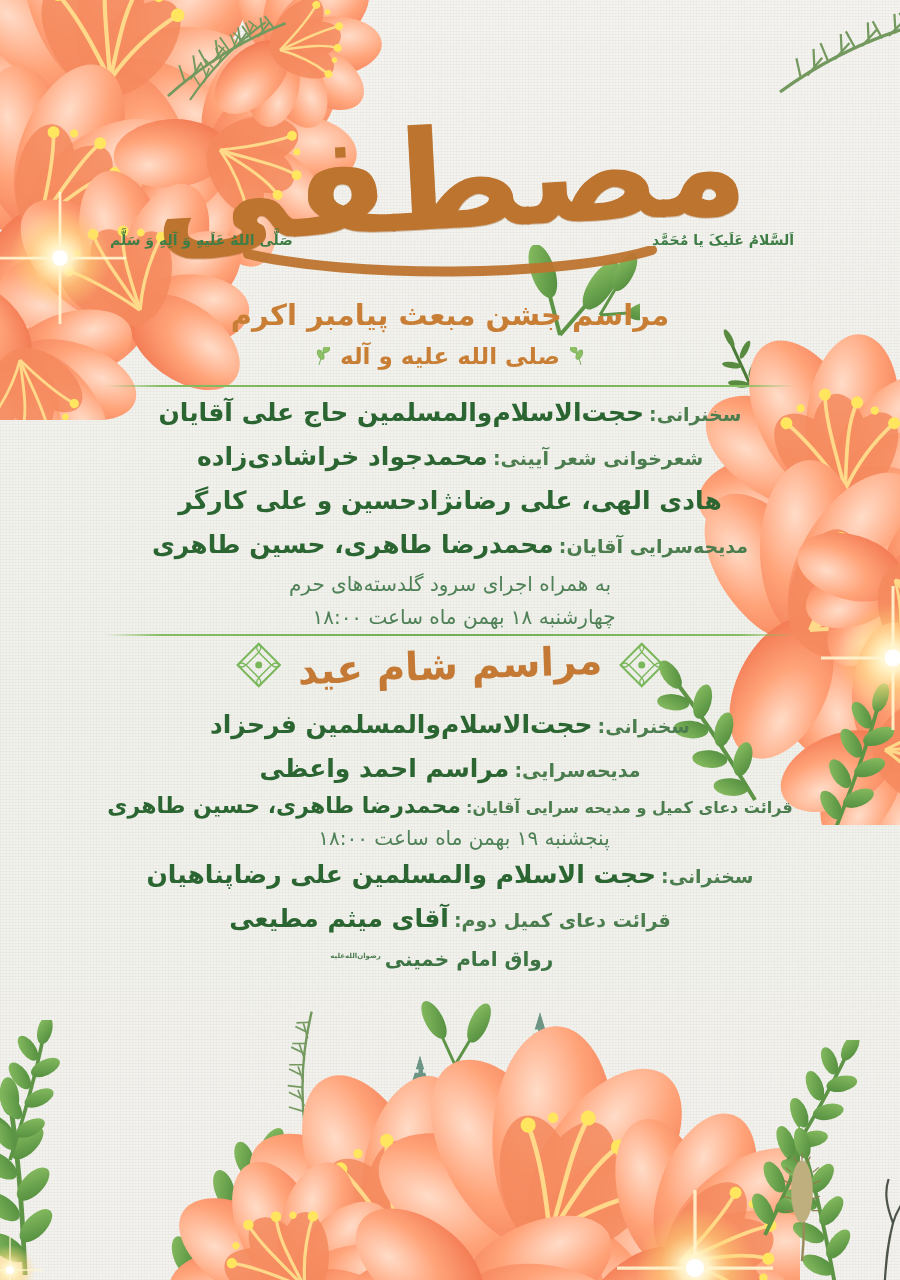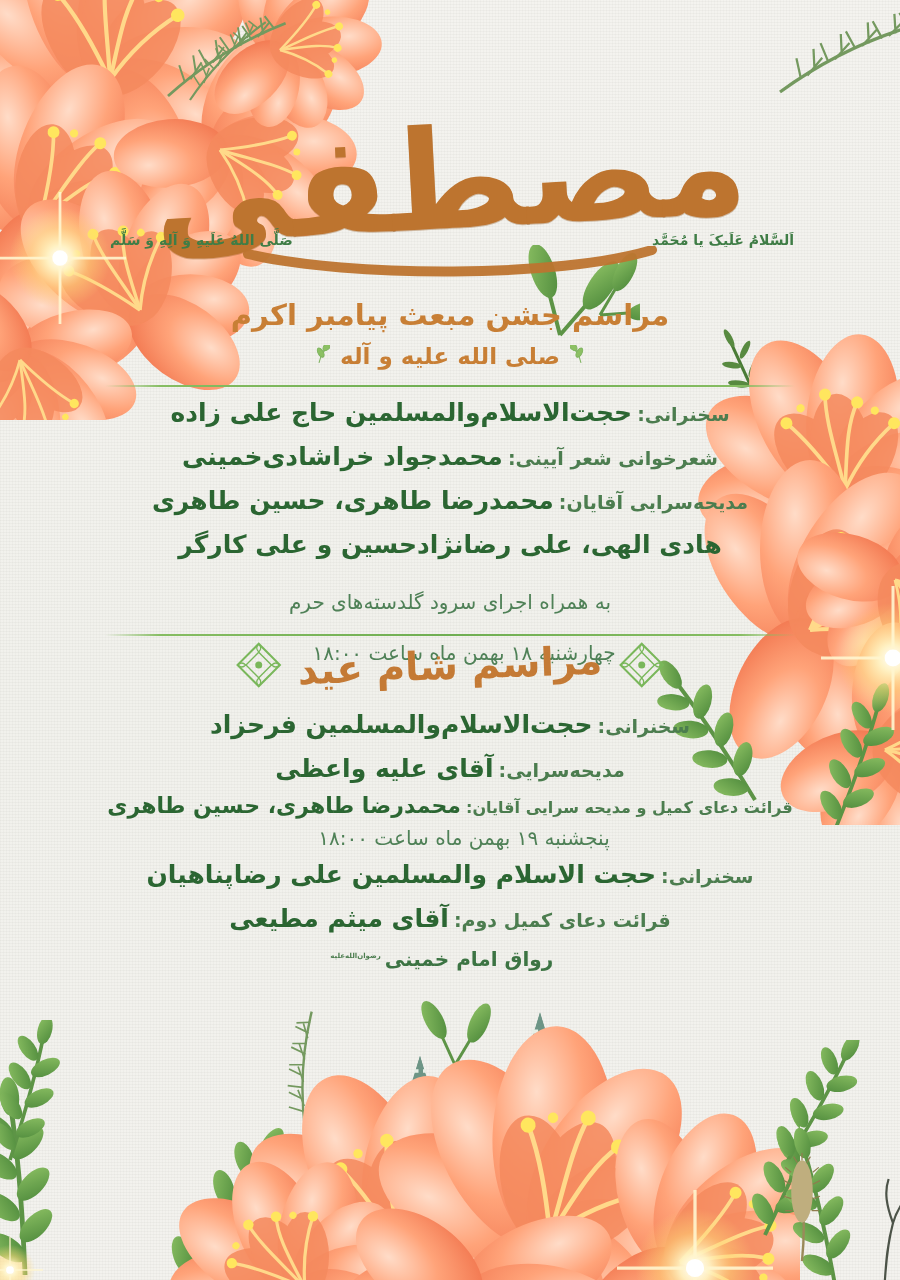--- a/index.html
+++ b/index.html
@@ -24,42 +24,42 @@
     margin:0;font-size:138px;line-height:170px;font-weight:bold;color:#bd742f;
     transform:rotate(-3deg);
     text-shadow:0 1px 0 rgba(143,82,26,.35);
     letter-spacing:0;
   }
   .swash{position:absolute;left:120px;top:150px;}
   .salut{position:absolute;top:136px;font-size:14px;font-weight:bold;color:#3f7d46;}
   .salut.right{right:-14px;}
   .salut.left{left:-10px;}
   .subtitle1{top:298px;font-size:29px;font-weight:bold;color:#c87f35;}
-  .subtitle2-row{top:343px;display:flex;align-items:center;gap:10px;}
+  .subtitle2-row{top:343px;display:flex;align-items:flex-end;gap:10px;}
   .subtitle2{font-size:23px;font-weight:bold;color:#c87f35;}
 
   .divider{
     position:absolute;left:50%;transform:translateX(-50%);
     width:690px;height:2px;border:0;margin:0;
     background:linear-gradient(90deg, rgba(134,189,98,0) 0%, #86bd62 8%, #6fae52 50%, #86bd62 92%, rgba(134,189,98,0) 100%);
   }
   .divider1{top:385px;}
   .divider2{top:634px;}
 
   
   .sec{position:absolute;left:0;width:100%;text-align:center;}
   .sec1{top:392px;}
   .sec2{top:704px;}
   .row{margin:0;line-height:41px;color:#2b6632;}
   .row .lbl{font-size:19px;font-weight:bold;color:#4c7d4f;}
   .row .nm{font-size:25px;font-weight:bold;color:#2b6632;}
   .row.compact{line-height:28px;}
   .row.compact .lbl{font-size:16px;}
   .row.compact .nm{font-size:22px;}
-  .note{margin:18px;line-height:33px;font-size:20px;color:#4f8157;}
+  .note{margin:0;line-height:33px;font-size:20px;color:#4f8157;}
   .dateline{margin:0;line-height:32px;font-size:20px;color:#4f8157;padding-left:28px;}
   .location{margin:0;line-height:34px;font-size:20px;color:#3c7443;font-weight:bold;}
   .stamp{display:inline-block;font-size:7px;line-height:8px;color:#4c7d4f;vertical-align:super;margin-right:4px;white-space:normal;width:34px;}
 
   .sec2-header{top:642px;display:flex;align-items:center;gap:16px;}
   .sec2-title{margin:0;font-size:39px;font-weight:bold;color:#c47a35;transform:rotate(-2deg);}
 </style>
 </head>
 <body>
 
@@ -298,43 +298,43 @@
         </svg>
       <span class="subtitle2">صلی الله علیه و آله</span>
       <svg width="22" height="22" viewBox="-11 -13 22 26">
           <use href="#sprout"></use>
         </svg>
     </div>
 
     <hr class="divider divider1">
 
     <section class="sec sec1">
-      <p class="row"><span class="lbl">سخنرانی:</span> <span class="nm">حجت‌الاسلام‌والمسلمین حاج علی زاده</span></p>
-      <p class="row"><span class="lbl">شعرخوانی شعر آیینی:</span> <span class="nm">محمدجواد خراشادی‌خمینی</span></p>
+      <p class="row"><span class="lbl">سخنرانی:</span> <span class="nm">حجت‌الاسلام‌والمسلمین حاج علی آقایان</span></p>
+      <p class="row"><span class="lbl">شعرخوانی شعر آیینی:</span> <span class="nm">محمدجواد خراشادی‌زاده</span></p>
+      <p class="row"><span class="lbl"></span><span class="nm">هادی الهی، علی رضانژادحسین و علی کارگر</span></p>
       <p class="row"><span class="lbl">مدیحه‌سرایی آقایان:</span> <span class="nm">محمدرضا طاهری، حسین طاهری</span></p>
-      <p class="row"><span class="lbl"></span><span class="nm">هادی الهی، علی رضانژادحسین و علی کارگر</span></p>
       <p class="note">به همراه اجرای سرود گلدسته‌های حرم</p>
       <p class="dateline">چهارشنبه ۱۸ بهمن ماه ساعت ۱۸:۰۰</p>
     </section>
 
     <hr class="divider divider2">
 
     <div class="centered sec2-header">
       <svg width="46" height="46" viewBox="-23 -23 46 46">
           <use href="#medal"></use>
         </svg>
       <h2 class="sec2-title">مراسم شام عید</h2>
       <svg width="46" height="46" viewBox="-23 -23 46 46">
           <use href="#medal"></use>
         </svg>
     </div>
 
     <section class="sec sec2">
       <p class="row"><span class="lbl">سخنرانی:</span> <span class="nm">حجت‌الاسلام‌والمسلمین فرحزاد</span></p>
-      <p class="row"><span class="lbl">مدیحه‌سرایی:</span> <span class="nm">آقای علیه واعظی</span></p>
+      <p class="row"><span class="lbl">مدیحه‌سرایی:</span> <span class="nm">مراسم احمد واعظی</span></p>
       <p class="row compact"><span class="lbl">قرائت دعای کمیل و مدیحه سرایی آقایان:</span> <span class="nm">محمدرضا طاهری، حسین طاهری</span></p>
       <p class="dateline">پنجشنبه ۱۹ بهمن ماه ساعت ۱۸:۰۰</p>
       <p class="row"><span class="lbl">سخنرانی:</span> <span class="nm">حجت الاسلام والمسلمین علی رضاپناهیان</span></p>
       <p class="row"><span class="lbl">قرائت دعای کمیل دوم:</span> <span class="nm">آقای میثم مطیعی</span></p>
       <p class="location"><span>رواق امام خمینی</span><span class="stamp">رضوان‌الله‌علیه</span></p>
     </section>
 
   </div>
 </div>
 

